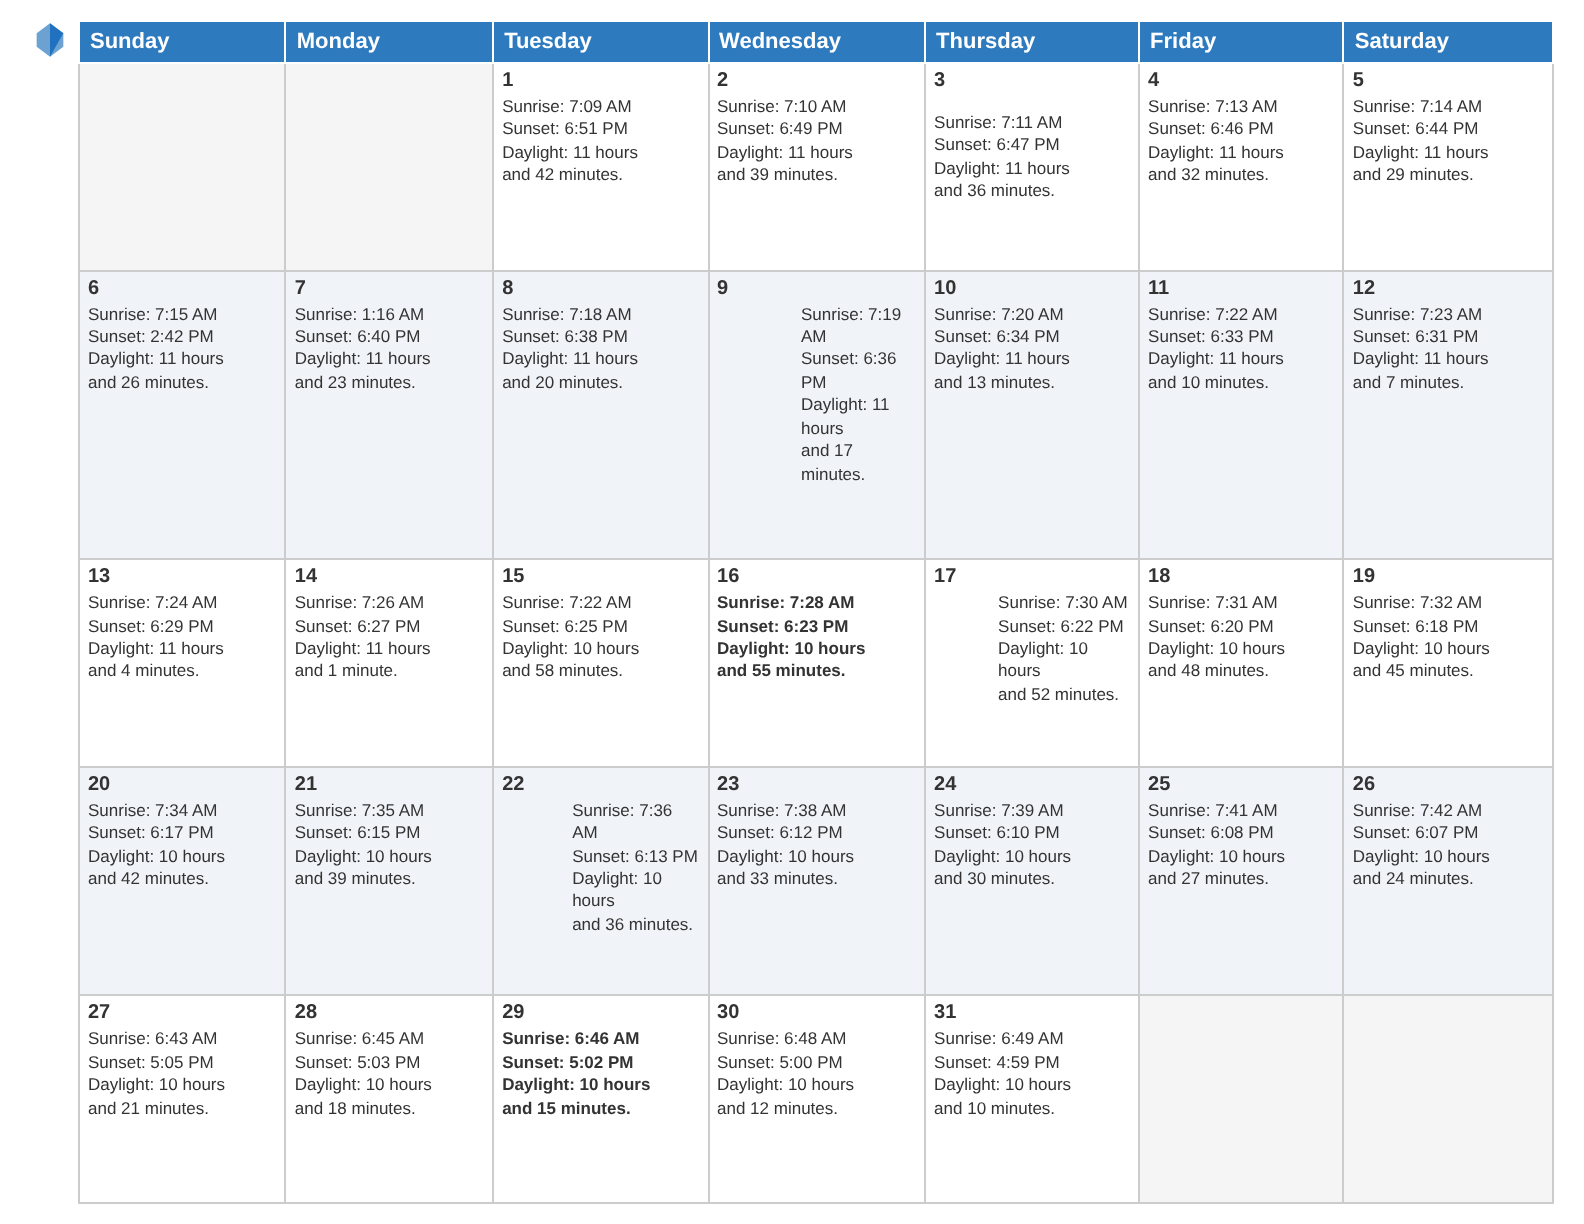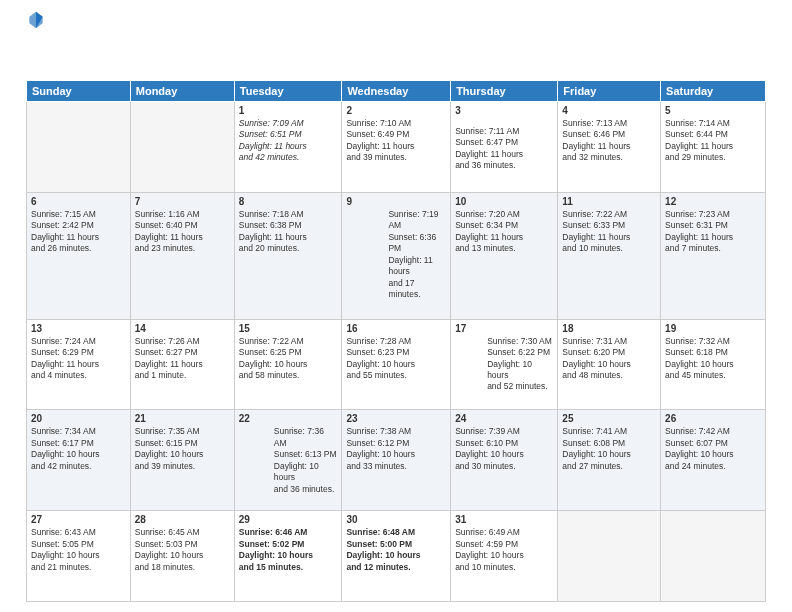--- a/index.html
+++ b/index.html
@@ -6,24 +6,23 @@
     body {
       font-family: Arial, sans-serif;
       background: #fff;
       width: 792px;
       height: 612px;
       overflow: hidden;
     }
     .page {
       width: 792px;
       height: 612px;
-      padding: 10px 26px;
+      padding: 10px 15px;
       display: flex;
-      flex-direction: column;
-      gap: 44px;
+      flex-direction: row;
     }
     .header {
       display: flex;
       justify-content: space-between;
       align-items: flex-start;
       margin-bottom: 6px;
     }
     .logo {
       display: flex;
       align-items: center;
@@ -136,21 +135,21 @@
           <th>Friday</th>
           <th>Saturday</th>
         </tr>
     </thead>
     <tbody id="calendar-body">
     <tr>
           <td class="empty"></td>
           <td class="empty"></td>
           <td>
             <span class="day-num">1</span>
-            <div class="day-info" style="white-space: pre-line; font-style: italic;">Sunrise: 7:09 AM
+            <div class="day-info" style="white-space: pre-line;">Sunrise: 7:09 AM
 Sunset: 6:51 PM
 Daylight: 11 hours
 and 42 minutes.</div>
           </td>
           <td>
             <span class="day-num">2</span>
             <div class="day-info" style="white-space: pre-line;">Sunrise: 7:10 AM
 Sunset: 6:49 PM
 Daylight: 11 hours
 and 39 minutes.</div>
@@ -245,21 +244,21 @@
           </td>
           <td>
             <span class="day-num">15</span>
             <div class="day-info" style="white-space: pre-line;">Sunrise: 7:22 AM
 Sunset: 6:25 PM
 Daylight: 10 hours
 and 58 minutes.</div>
           </td>
           <td>
             <span class="day-num">16</span>
-            <div class="day-info" style="white-space: pre-line;">Sunrise: 7:28 AM
+            <div class="day-info" style="white-space: pre-line; font-weight: bold;">Sunrise: 7:28 AM
 Sunset: 6:23 PM
 Daylight: 10 hours
 and 55 minutes.</div>
           </td>
           <td>
             <span class="day-num">17</span>
             <div class="day-info" style="white-space: pre-line; margin-left: 32px;">Sunrise: 7:30 AM
 Sunset: 6:22 PM
 Daylight: 10 hours
 and 52 minutes.</div>
@@ -347,21 +346,21 @@
           </td>
           <td>
             <span class="day-num">29</span>
             <div class="day-info" style="white-space: pre-line; font-weight: bold;">Sunrise: 6:46 AM
 Sunset: 5:02 PM
 Daylight: 10 hours
 and 15 minutes.</div>
           </td>
           <td>
             <span class="day-num">30</span>
-            <div class="day-info" style="white-space: pre-line; font-weight: bold;">Sunrise: 6:48 AM
+            <div class="day-info" style="white-space: pre-line;">Sunrise: 6:48 AM
 Sunset: 5:00 PM
 Daylight: 10 hours
 and 12 minutes.</div>
           </td>
           <td>
             <span class="day-num">31</span>
             <div class="day-info" style="white-space: pre-line;">Sunrise: 6:49 AM
 Sunset: 4:59 PM
 Daylight: 10 hours
 and 10 minutes.</div>

